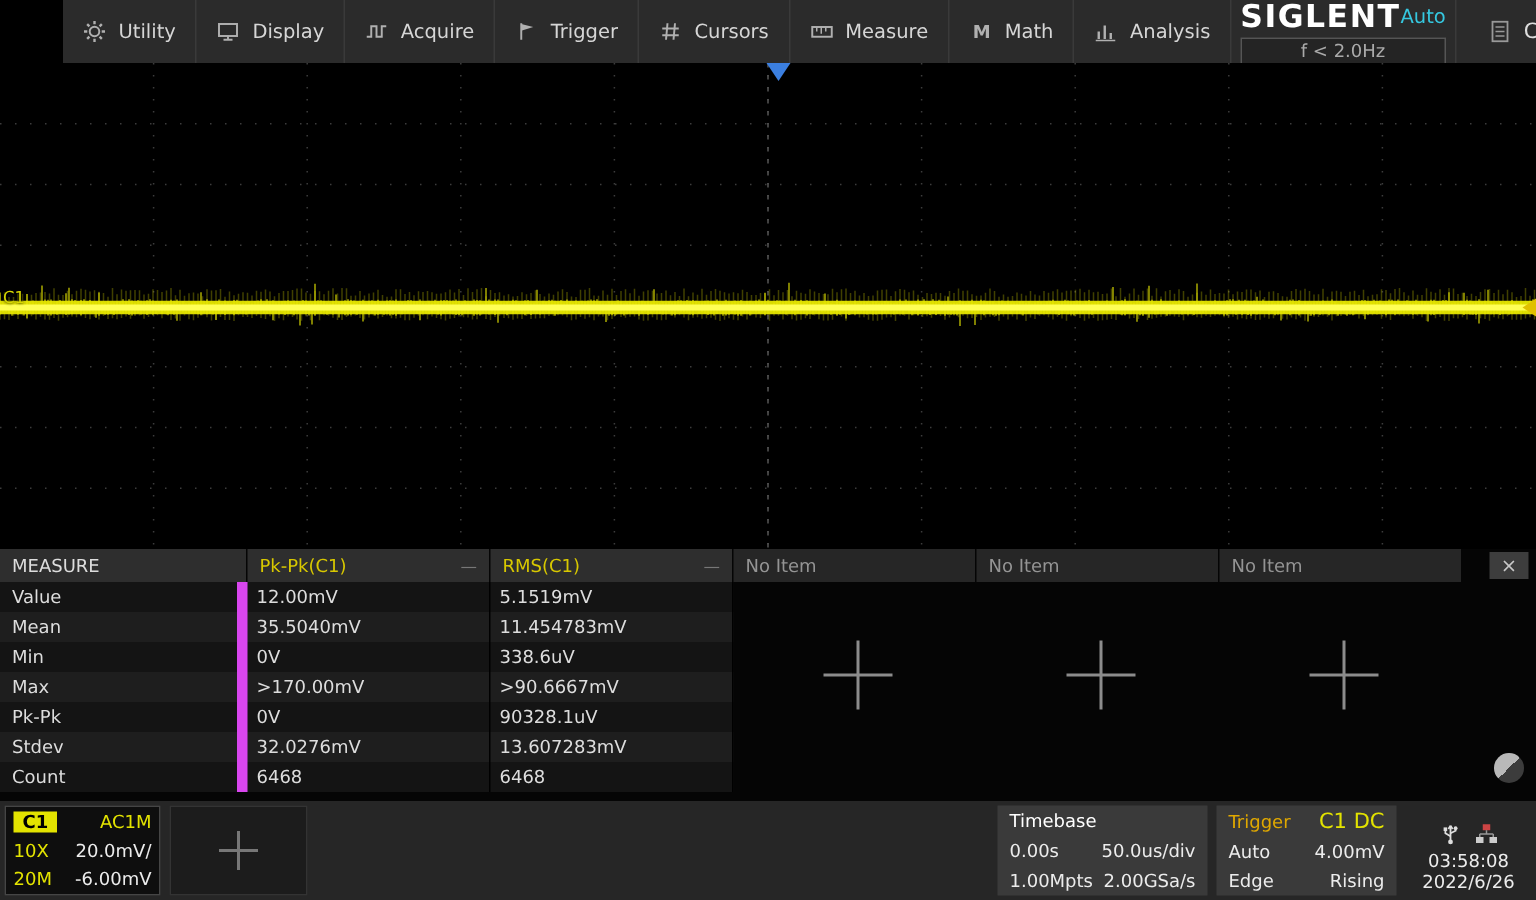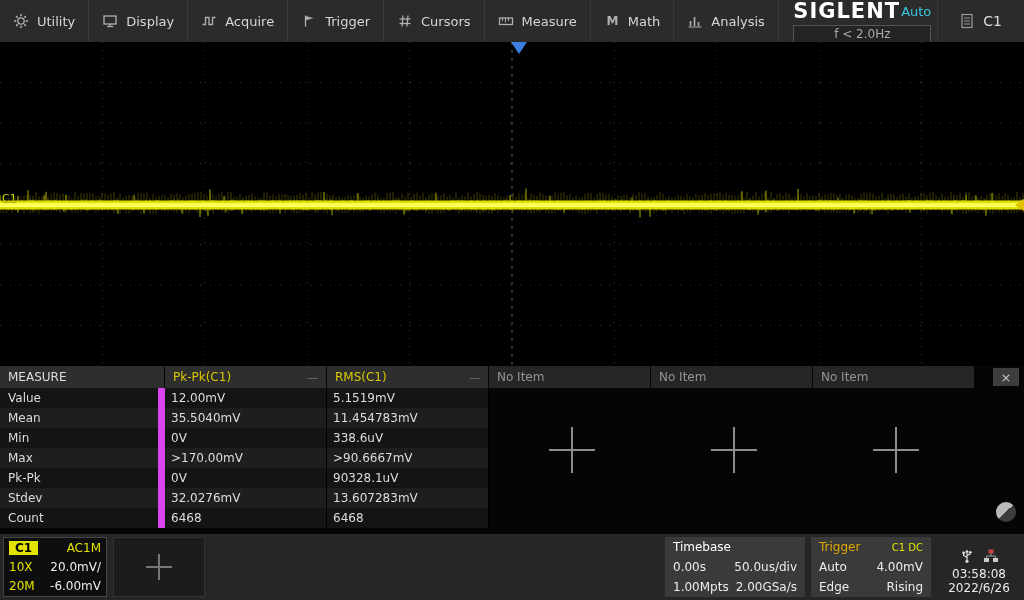--- a/index.html
+++ b/index.html
@@ -1,20 +1,20 @@
 <!DOCTYPE html>
 <html><head>
 <meta charset="utf-8">
 <style>
   * { box-sizing: border-box; margin:0; padding:0; }
   html,body { width:1024px; height:600px; overflow:hidden; background:#000;
     font-family:"DejaVu Sans", sans-serif; -webkit-user-select:none; user-select:none; }
 
   
-  .menubar { height:42px; background:#2b2b2b; display:flex; align-items:stretch; }
+  .menubar { height:42px; background:#2b2b2b; display:flex; align-items:stretch;margin-left:42px; }
   .menu-item { display:flex; align-items:center; gap:8px; padding:0 13px;
     border-right:1px solid #3a3a3a; color:#d6d6d6; font-size:13px; cursor:pointer; }
   .mi-icon { display:flex; align-items:center; }
   .brand-block { margin-left:auto; width:150px; display:flex; flex-direction:column;
     justify-content:center; gap:2px; padding:3px 6px; }
   .brand-row { display:flex; align-items:center; justify-content:space-between; }
   .brand { color:#fff; font-weight:bold; font-size:21px; letter-spacing:1px; }
   .auto { color:#35c8e0; font-size:13px; }
   .freq-box { border:1px solid #555; background:#242424; color:#aaa; font-size:12px;
     text-align:center; padding:1px 0; }
@@ -77,21 +77,21 @@
   .addbox::after { content:""; position:absolute; left:50%; top:50%; width:26px; height:2px;
     background:#777; transform:translate(-50%,-50%); }
   .spacer { flex:1; }
   .infobox { height:60px; background:#3a3a3a; padding:3px 8px; display:flex;
     flex-direction:column; justify-content:space-between; cursor:pointer; }
   .tbbox { width:140px; }
   .trbox { width:120px; }
   .irow { display:flex; justify-content:space-between; align-items:center; color:#ececec; }
   .tb-title { color:#fff; }
   .tr-title { color:#e0a800; }
-  .tr-src { color:#e3e300; font-size:10px; }
+  .tr-src { color:#e3e300; font-size:14px; }
   .clockcol { width:84px; height:60px; display:flex; flex-direction:column; align-items:center;
     justify-content:flex-end; padding:2px 0; color:#ececec; }
   .icons-row { display:flex; gap:8px; align-items:center; }
 </style>
 </head>
 <body>
 
 <header class="menubar">
   <div class="menu-item">
     <span class="mi-icon">

